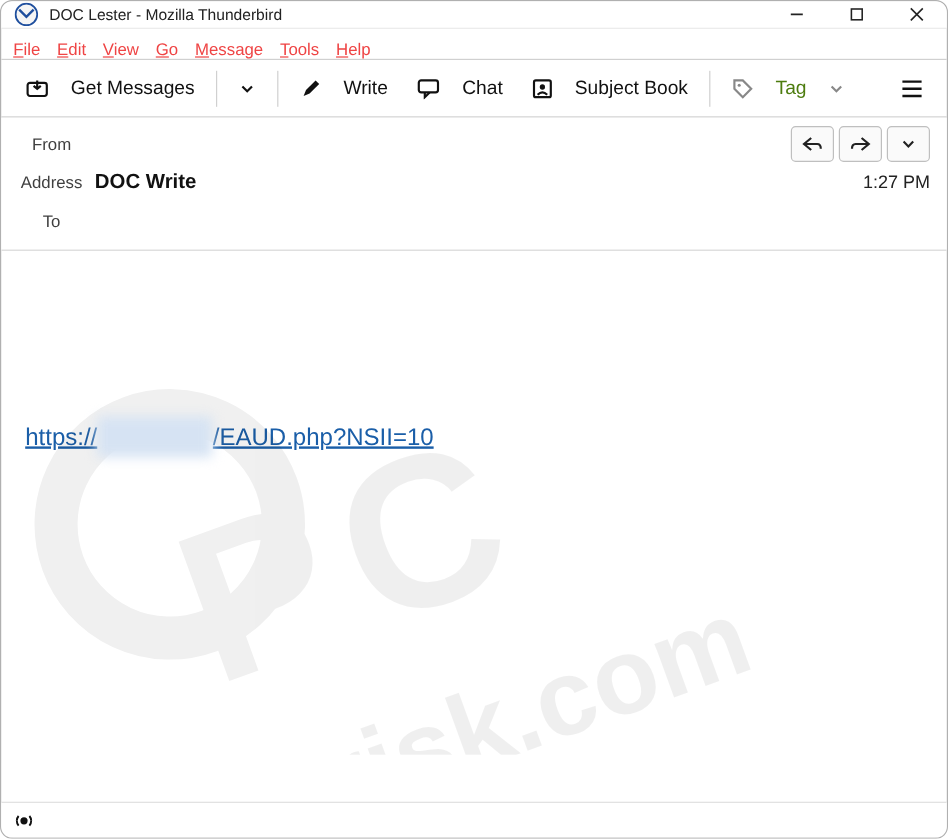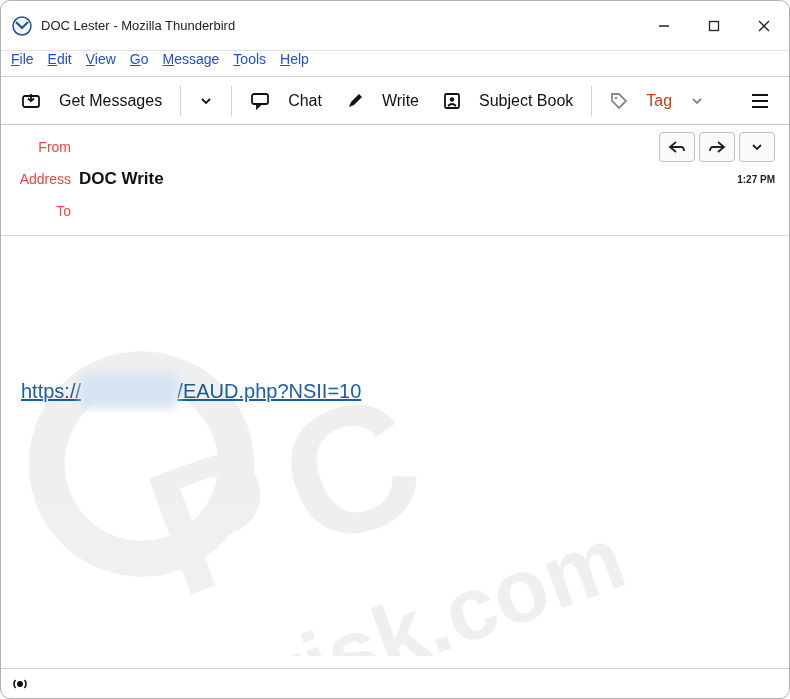--- a/index.html
+++ b/index.html
@@ -1,40 +1,40 @@
 <!DOCTYPE html>
 <html><head>
 <meta charset="utf-8">
 <style>
 * { margin:0; padding:0; box-sizing:border-box; font-family:"Segoe UI", Arial, sans-serif; }
 body { width:790px; height:699px; background:#fff; position:relative; overflow:hidden; }
 
 
-.titlebar { height:50px; display:flex; align-items:center; background:#fff; border-bottom:1px solid #e0e0e0; border-radius:10px 10px 0 0; }
+.titlebar { height:23px; display:flex; align-items:center; background:#fff; border-bottom:1px solid #e0e0e0; border-radius:10px 10px 0 0; }
 .titlebar-icon { width:22px; height:22px; margin-left:10px; display:flex; align-items:center; justify-content:center; }
 .title-text { margin-left:8px; font-size:13px; color:#222; flex:1; }
 .winbtn { width:50px; height:34px; display:flex; align-items:center; justify-content:center; color:#222; }
 
 
-.menubar { height:26px; display:flex; align-items:flex-start; padding:0 10px; gap:14px; font-size:14px; color:#1d4ed8; border-bottom:1px solid #d0d0d0; }
+.menubar { height:26px; display:flex; align-items:flex-end; padding:0 10px; gap:14px; font-size:14px; color:#ef4444; border-bottom:1px solid #d0d0d0; }
 .menubar span u { text-decoration:underline; }
 
 
 .toolbar { height:48px; display:flex; align-items:center; padding:0 10px; border-bottom:1px solid #c8c8c8; gap:4px; }
 .tbtn { display:flex; align-items:center; gap:18px; padding:6px 10px; font-size:16px; color:#111; border-radius:4px; }
 .tbtn svg { display:block; }
 .sep { width:1px; height:30px; background:#d0d0d0; margin:0 4px; }
 .toolbar .spacer { flex:1; }
 
 
 .headers { border-bottom:1px solid #d8d8d8; padding:6px 14px 8px 14px; background:#fff; }
 .hrow { display:flex; align-items:center; min-height:32px; font-size:14px; }
-.hlabel { width:64px; text-align:right; color:#ef4444; padding-right:8px; font-size:14px; }
+.hlabel { width:64px; text-align:center; color:#404040; padding-right:8px; font-size:14px; }
 .hvalue { font-weight:700; font-size:17px; color:#111; flex:1; }
-.time { margin-left:auto; color:#222; font-size:10px;font-weight:bold; }
+.time { margin-left:auto; color:#222; font-size:15px; }
 .msgbtns { margin-left:auto; display:flex; gap:4px; }
 .msgbtn { width:36px; height:30px; border:1px solid #bfbfbf; border-radius:4px; display:flex; align-items:center; justify-content:center; background:#fafafa; }
 
 
 .mailbody { padding:18px 20px; font-size:20px; color:#111; line-height:1.7; position:relative; height:420px; }
 .mailbody p { margin-bottom:28px; }
 .mailbody a { color:#1a5ea8; text-decoration:underline; }
 .blur { display:inline-block; background:#d6e3f3; color:transparent; border-radius:2px; filter:blur(5px); vertical-align:baseline; font-family:monospace; }
 
 
@@ -96,42 +96,42 @@
       <span>Get Messages</span>
     </div>
     <div class="sep"></div>
     <div class="tbtn">
       <svg width="14" height="14" viewBox="0 0 14 14">
           <path d="M3 5 L7 9 L11 5" fill="none" stroke="#111" stroke-width="1.8"></path>
         </svg>
     </div>
     <div class="sep"></div>
     <div class="tbtn">
+      <svg width="18" height="18" viewBox="0 0 18 18">
+          <path d="M3 15 L5 10 L13 2 L16 5 L8 13 Z" fill="#111"></path>
+        </svg>
+      <span>Write</span>
+    </div>
+    <div class="tbtn">
       <svg width="20" height="18" viewBox="0 0 20 18">
           <rect x="2" y="2" width="16" height="10" rx="2" fill="none" stroke="#111" stroke-width="1.8"></rect>
           <path d="M7 12 L7 16 L11 12" fill="none" stroke="#111" stroke-width="1.8"></path>
         </svg>
       <span>Chat</span>
-    </div>
-    <div class="tbtn">
-      <svg width="18" height="18" viewBox="0 0 18 18">
-          <path d="M3 15 L5 10 L13 2 L16 5 L8 13 Z" fill="#111"></path>
-        </svg>
-      <span>Write</span>
     </div>
     <div class="tbtn">
       <svg width="18" height="18" viewBox="0 0 18 18">
           <rect x="2" y="2" width="14" height="14" rx="1.5" fill="none" stroke="#111" stroke-width="1.8"></rect>
           <circle cx="9" cy="7.5" r="2.2" fill="#111"></circle>
           <path d="M5 14 Q9 10 13 14" fill="none" stroke="#111" stroke-width="1.8"></path>
         </svg>
       <span>Subject Book</span>
     </div>
     <div class="sep"></div>
-    <div class="tbtn" style="color:#c2410c;">
+    <div class="tbtn" style="color:#4d7c0f;">
       <svg width="18" height="18" viewBox="0 0 18 18">
           <path d="M2 2 L9 2 L16 9 L9 16 L2 9 Z" fill="none" stroke="#888" stroke-width="1.8"></path>
           <circle cx="6" cy="6" r="1.3" fill="#888"></circle>
         </svg>
       <span>Tag</span>
       <svg width="14" height="14" viewBox="0 0 14 14">
           <path d="M3 5 L7 9 L11 5" fill="none" stroke="#888" stroke-width="1.8"></path>
         </svg>
     </div>
     <div class="spacer"></div>

